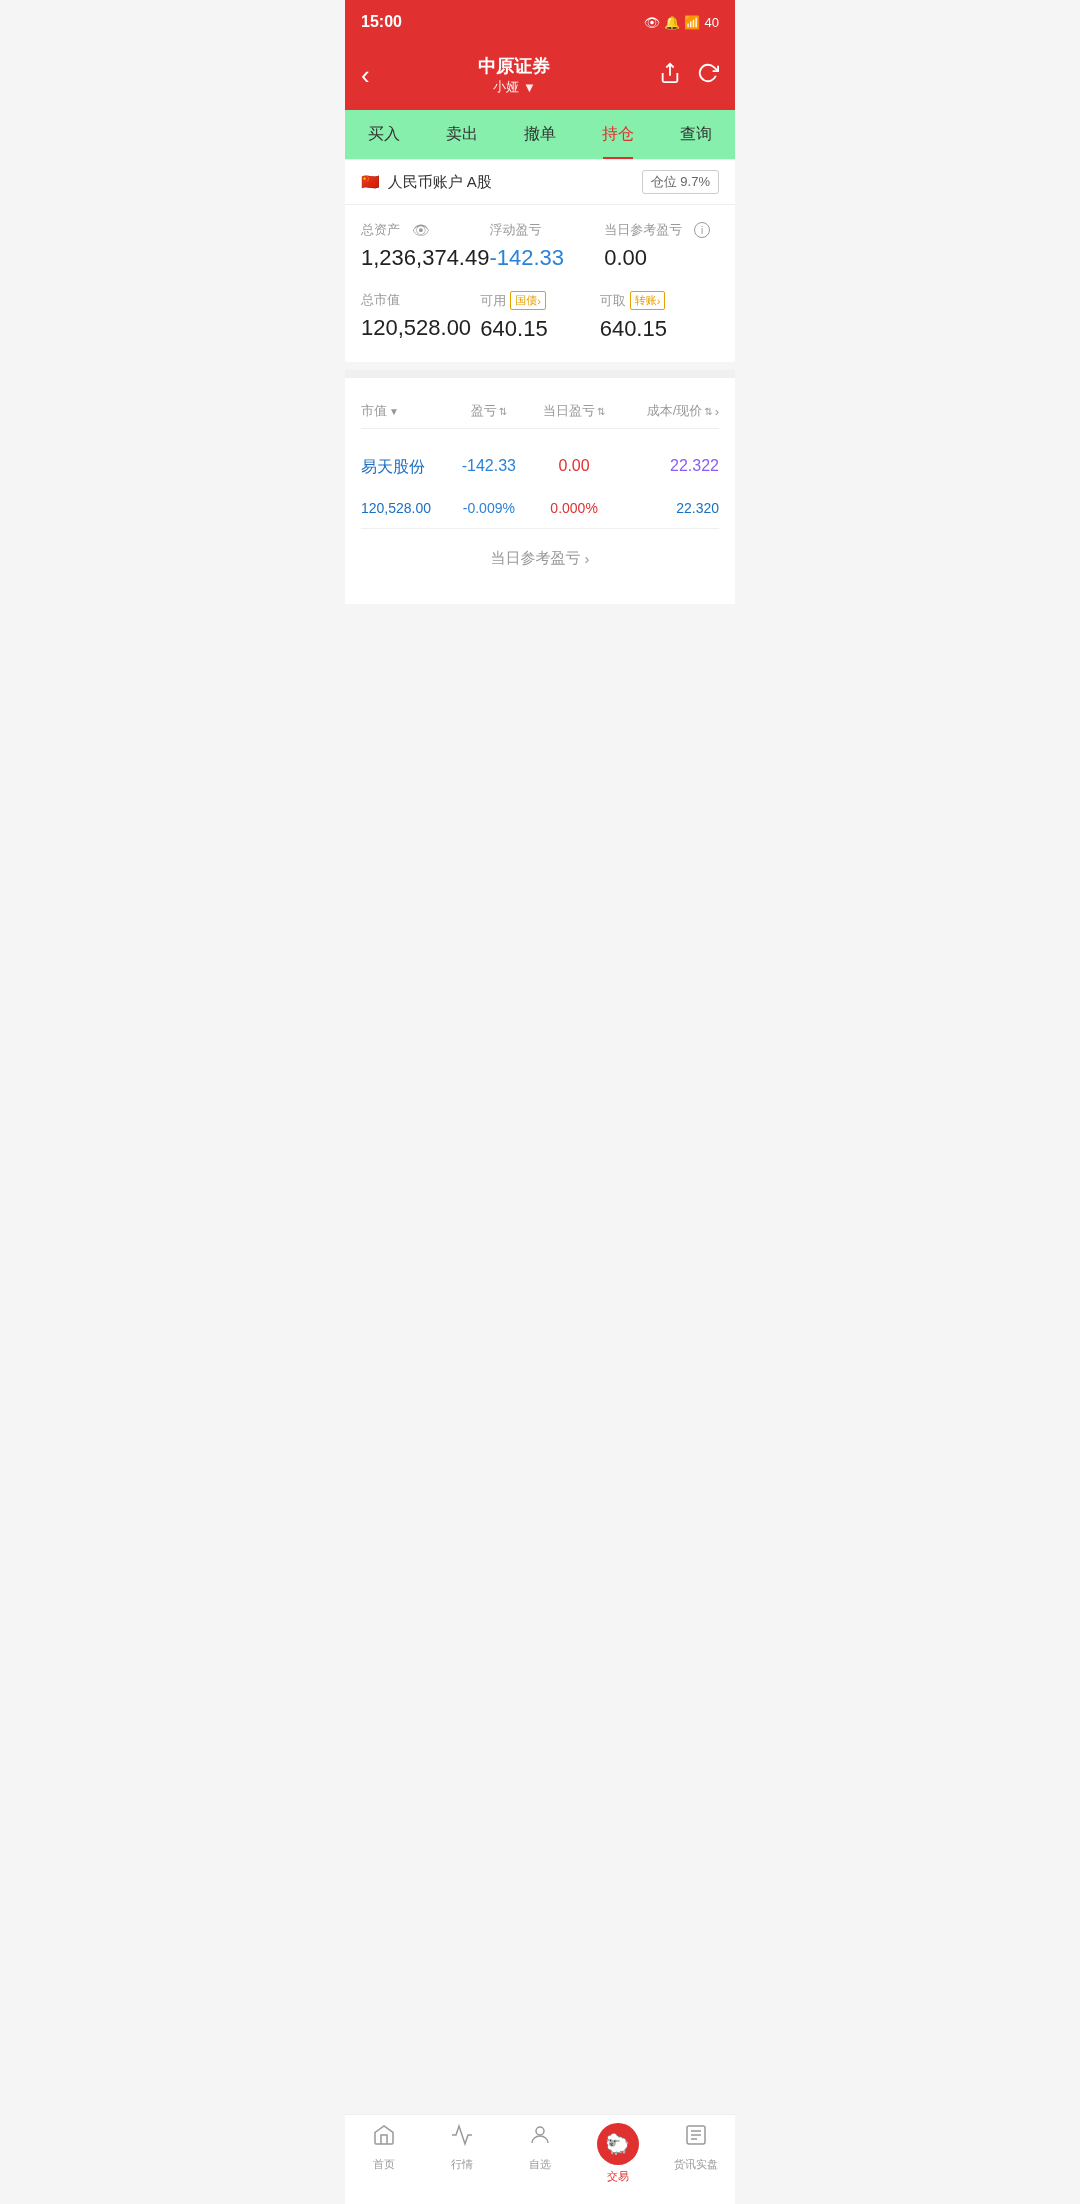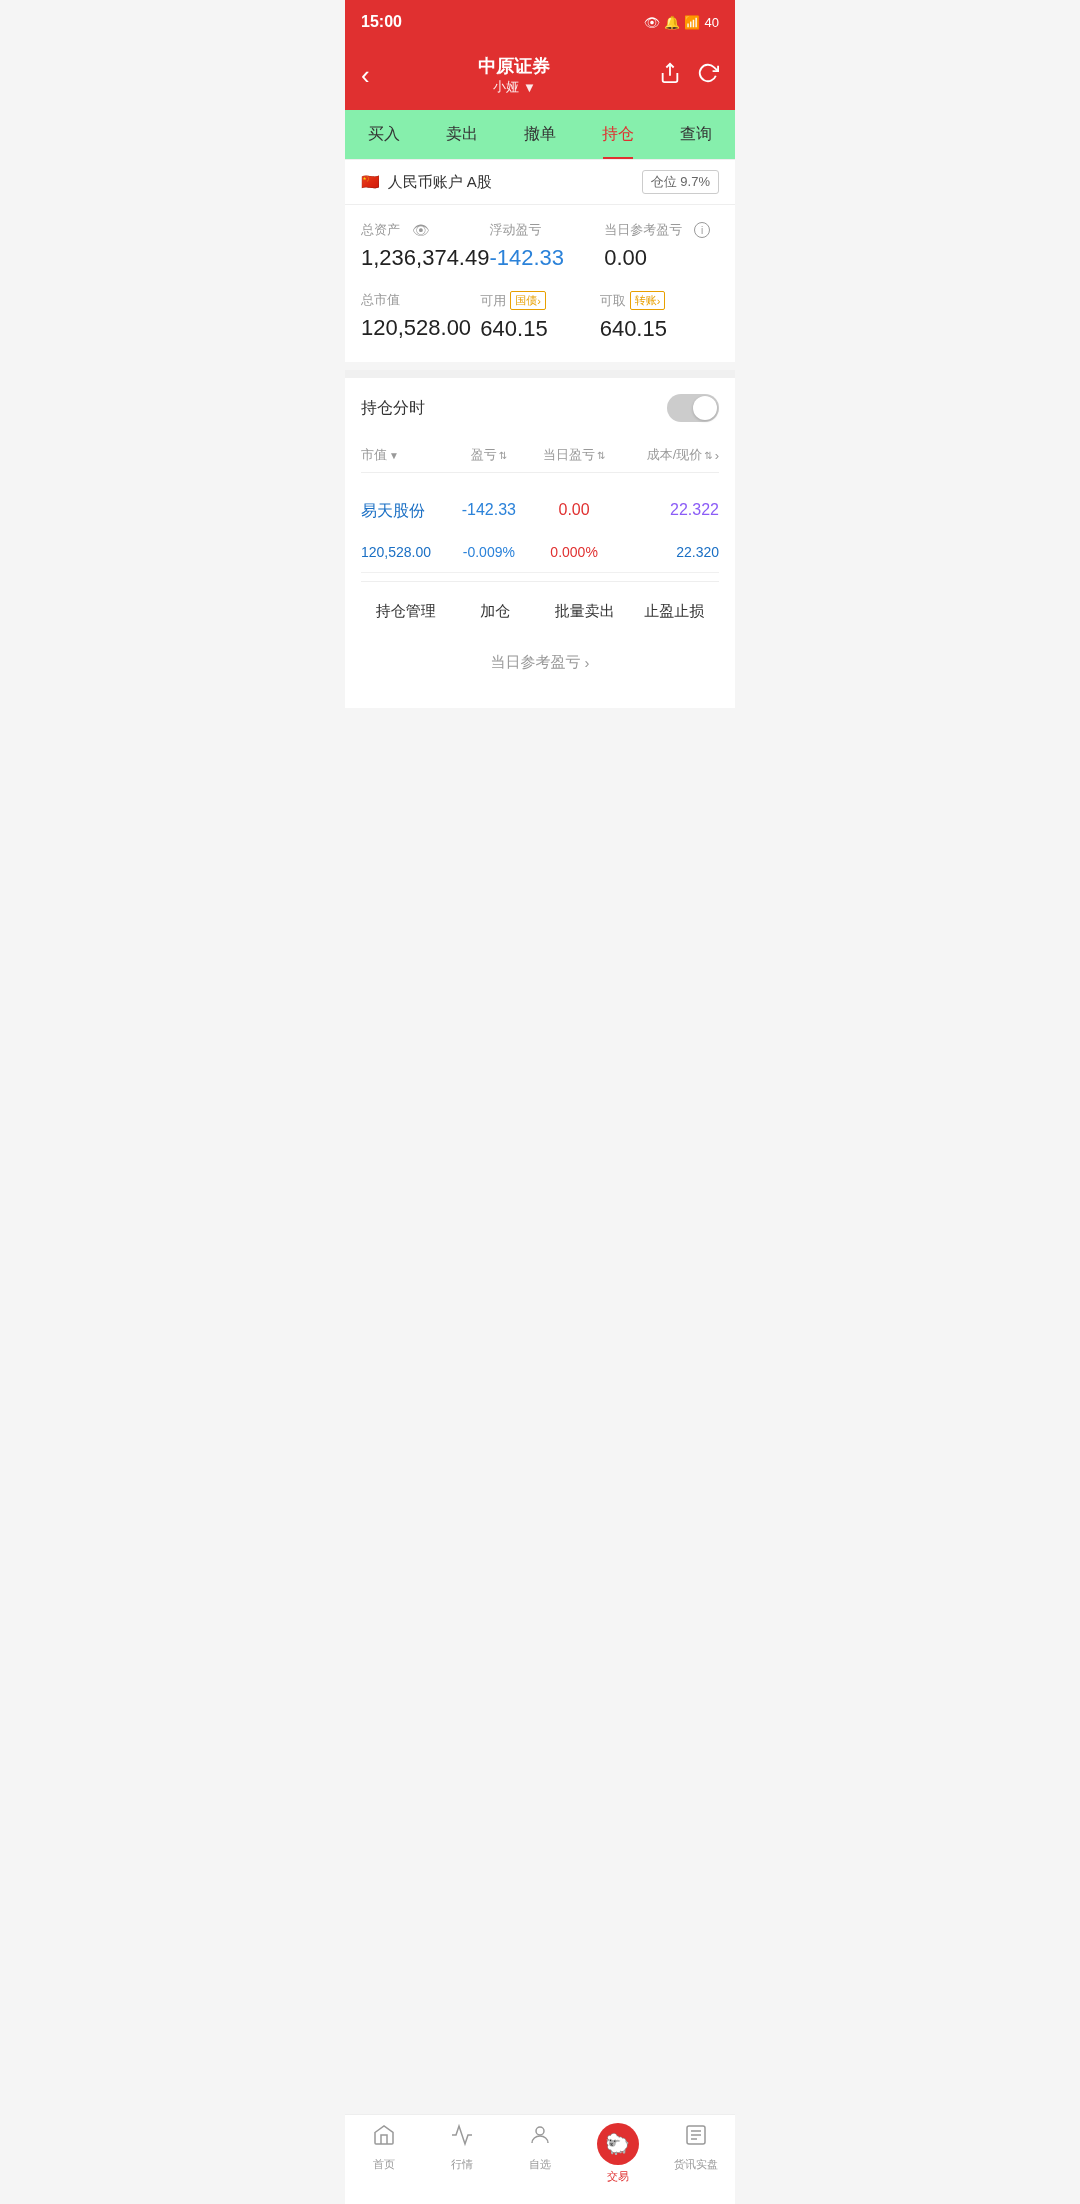--- a/index.html
+++ b/index.html
@@ -498,26 +498,20 @@
           </span>
         </div>
         <div class="summary2-value">640.15</div>
       </div>
     </div>
   </div>
 
   <div class="divider"></div>
 
   <div class="holdings-section">
-    <div class="holdings-header">
-      <span class="holdings-title">持仓分时</span>
-      <div class="toggle-switch">
-        <div class="toggle-knob"></div>
-      </div>
-    </div>
 
     <div class="table-header">
       <div class="th">
         <span>市值</span>
         <span class="sort-arrow">▼</span>
       </div>
       <div class="th" style="justify-content:center;">
         <span>盈亏</span>
         <span class="sort-arrow">⇅</span>
       </div>
@@ -540,26 +534,20 @@
         <div class="stock-cost">22.322</div>
       </div>
       <div class="stock-row-bottom">
         <div class="stock-mktval">120,528.00</div>
         <div class="stock-pnl-pct">-0.009%</div>
         <div class="stock-daily-pct">0.000%</div>
         <div class="stock-cur-price">22.320</div>
       </div>
     </div>
 
-    <div class="action-buttons">
-      <div class="action-btn">持仓管理</div>
-      <div class="action-btn">加仓</div>
-      <div class="action-btn">批量卖出</div>
-      <div class="action-btn">止盈止损</div>
-    </div>
 
     <div class="view-cleared">
       <span>当日参考盈亏</span>
       <span>›</span>
     </div>
   </div>
 </div>
 
 <div class="bottom-nav">
   <div class="bottom-nav-item">

